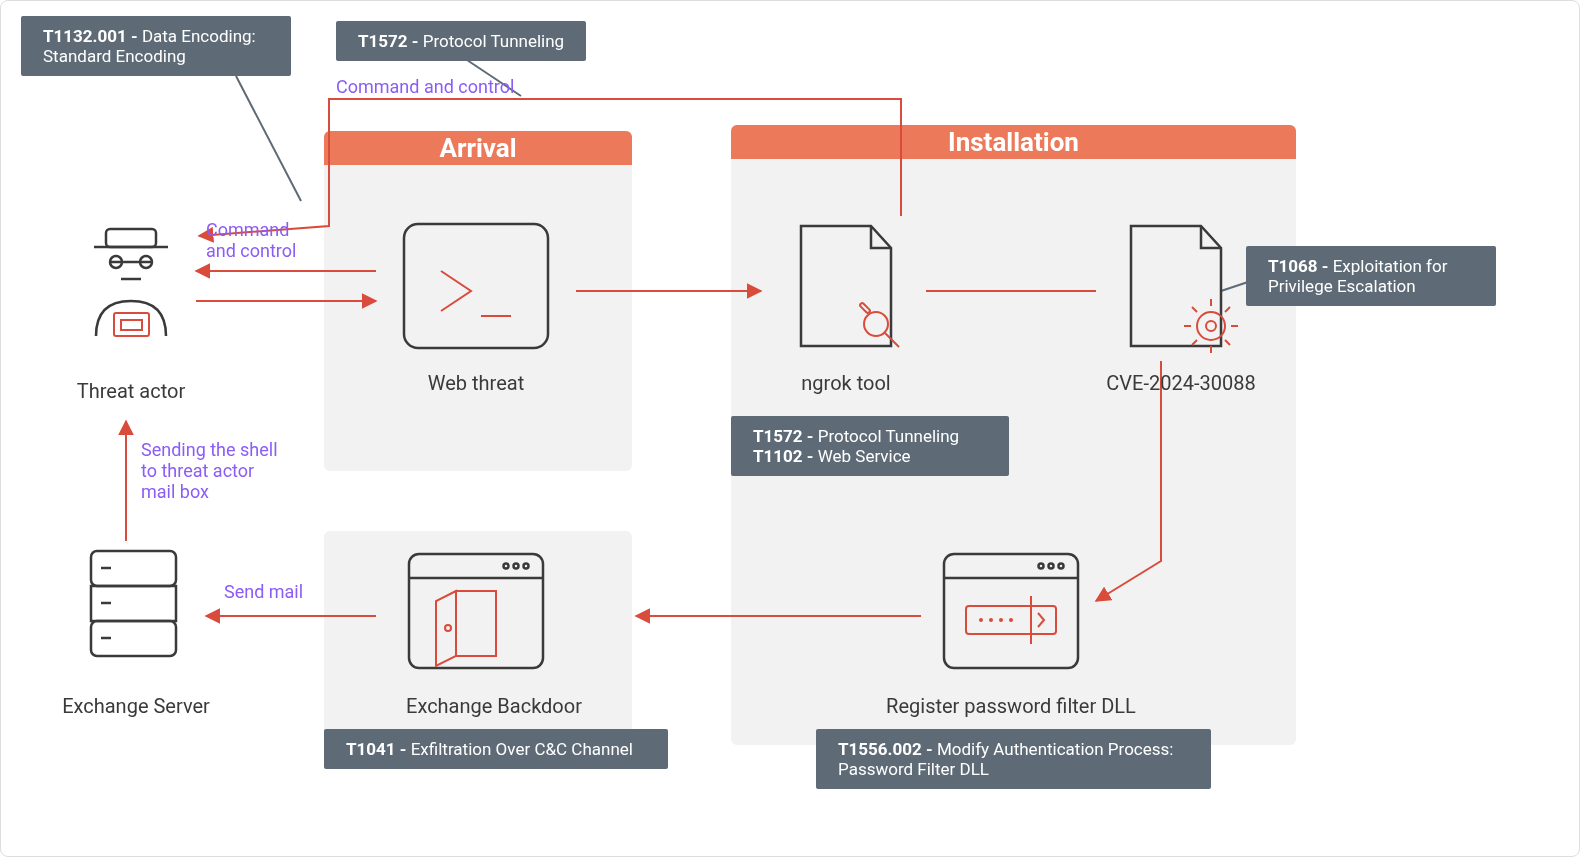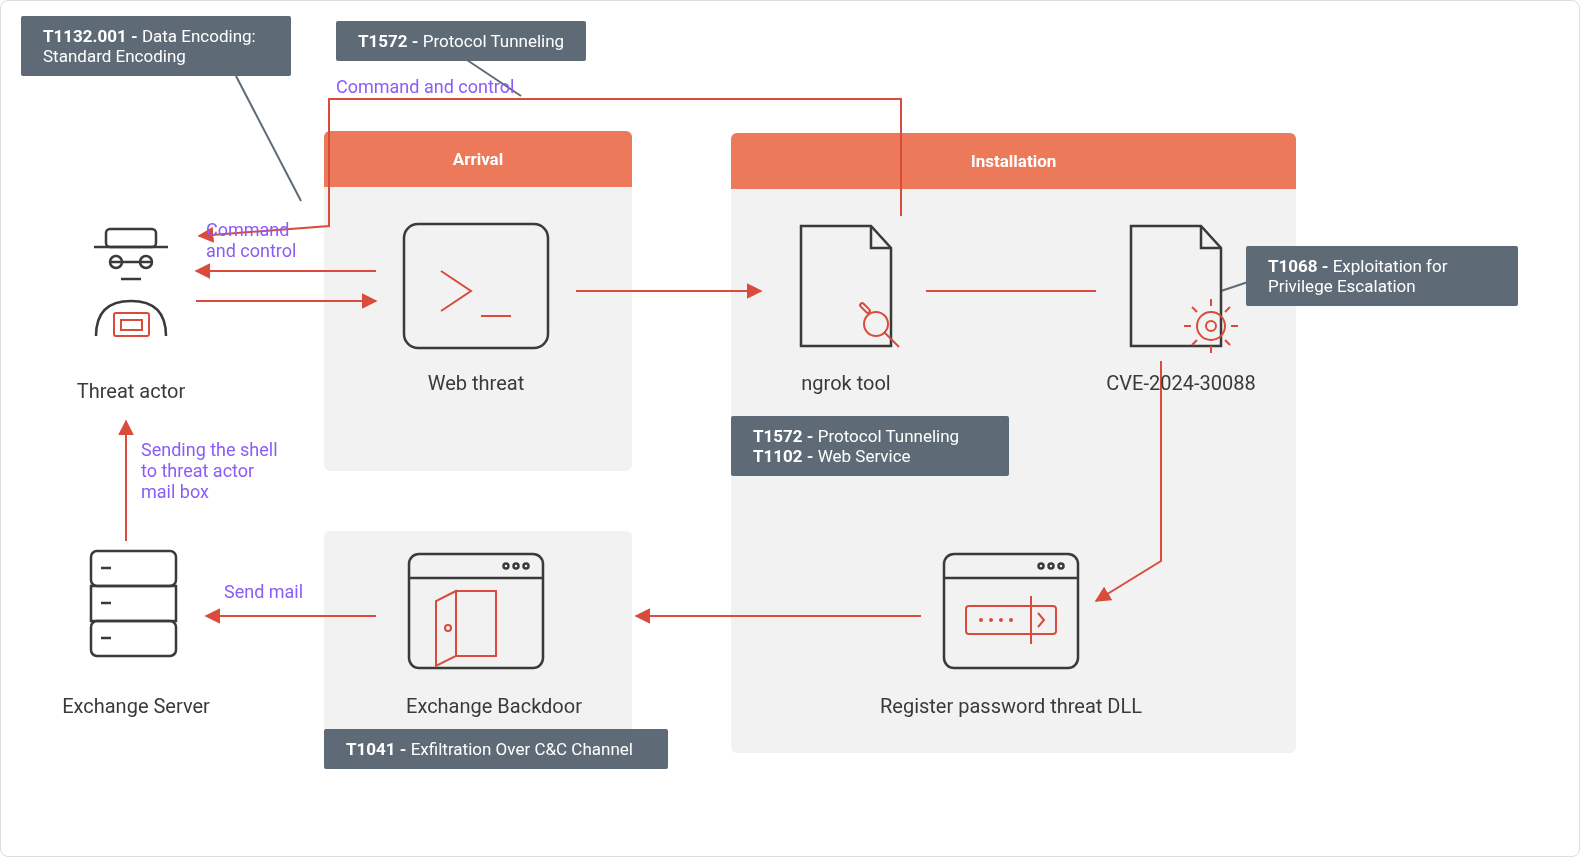--- a/index.html
+++ b/index.html
@@ -1,38 +1,38 @@
 <!DOCTYPE html>
 <html><head>
 <meta charset="utf-8">
 <style>
   *{box-sizing:border-box;margin:0;padding:0}
   body{font-family:-apple-system,BlinkMacSystemFont,'Segoe UI',Roboto,Helvetica,Arial,sans-serif;background:#fff;color:#3a3a3a;width:1580px;height:857px;position:relative;overflow:hidden}
   .container{position:relative;width:100%;height:100%;border:1px solid #ddd;border-radius:8px}
   .panel{position:absolute;background:#f2f2f2;border-radius:6px}
-  .panel-header{background:#ec7a5a;color:#fff;font-size:17px;font-weight:700;text-align:center;padding:18px 0;border-radius:6px 6px 0 0}
+  .panel-header{background:#ec7a5a;color:#fff;font-size:26px;font-weight:700;text-align:center;padding:2px 0;border-radius:6px 6px 0 0}
   .label{font-size:20px;color:#3a3a3a;position:absolute;text-align:center}
   .technique{position:absolute;background:#5e6b76;color:#fff;font-size:17px;padding:10px 22px;border-radius:2px}
   .technique b{font-weight:700}
   .red-text{color:#8b5cf6;font-size:18px;position:absolute}
   .icon-box{position:absolute}
   svg{display:block}
   .stroke-dark{stroke:#3a3a3a;stroke-width:2.5;fill:none}
   .stroke-red{stroke:#d94b3a;stroke-width:2;fill:none}
   .fill-red{fill:#d94b3a}
 </style>
 </head>
 <body>
 <div class="container">
 
 <div class="panel" style="left:323px;top:130px;width:308px;height:340px">
   <div class="panel-header">Arrival</div>
 </div>
 
-<div class="panel" style="left:730px;top:132px;width:565px;height:620px">
+<div class="panel" style="left:730px;top:124px;width:565px;height:620px">
   <div class="panel-header">Installation</div>
 </div>
 
 <div class="panel" style="left:323px;top:530px;width:308px;height:220px"></div>
 
 <svg width="1580" height="857" style="position:absolute;left:0;top:0;pointer-events:none">
   <defs>
     <marker id="arr-red" viewBox="0 0 10 10" refX="9" refY="5" markerWidth="8" markerHeight="8" orient="auto">
           <path d="M0 0 L10 5 L0 10 z" fill="#d94b3a"></path>
         </marker>
@@ -139,40 +139,41 @@
         <circle cx="125" cy="20" r="2.5" class="stroke-dark"></circle>
   <rect x="30" y="60" width="90" height="28" rx="3" class="stroke-red"></rect>
   <circle cx="45" cy="74" r="2" class="fill-red"></circle>
         <circle cx="55" cy="74" r="2" class="fill-red"></circle>
         <circle cx="65" cy="74" r="2" class="fill-red"></circle>
         <circle cx="75" cy="74" r="2" class="fill-red"></circle>
   <line x1="95" y1="50" x2="95" y2="98" class="stroke-red"></line>
   <path d="M102 67 L108 74 L102 81" class="stroke-red"></path>
 </svg>
 </div>
-<div class="label" style="left:860px;top:693px;width:300px">Register password threat DLL</div>
+<div class="label" style="left:860px;top:693px;width:300px">Register password filter DLL</div>
 
 <div class="icon-box" style="left:400px;top:545px">
 <svg width="150" height="130">
   <rect x="8" y="8" width="134" height="114" rx="10" class="stroke-dark"></rect>
   <line x1="8" y1="32" x2="142" y2="32" class="stroke-dark"></line>
   <circle cx="105" cy="20" r="2.5" class="stroke-dark"></circle>
         <circle cx="115" cy="20" r="2.5" class="stroke-dark"></circle>
         <circle cx="125" cy="20" r="2.5" class="stroke-dark"></circle>
   <rect x="55" y="45" width="40" height="65" class="stroke-red"></rect>
   <path d="M55 45 L35 55 L35 120 L55 110 Z" class="stroke-red"></path>
   <circle cx="47" cy="82" r="3" class="stroke-red"></circle>
 </svg>
 </div>
 <div class="label" style="left:363px;top:693px;width:260px">Exchange Backdoor</div>
 
 <div class="technique" style="left:20px;top:15px;width:270px"><b>T1132.001 -</b> <span></span><span>Data Encoding: Standard Encoding</span></div>
 <div class="technique" style="left:335px;top:20px"><b>T1572 -</b> Protocol Tunneling</div>
 <div class="technique" style="left:730px;top:415px;width:278px"><b>T1572 -</b> Protocol Tunneling<br><b>T1102 -</b> Web Service</div>
-<div class="technique" style="left:1245px;top:245px;width:272px"><b>T1068 -</b> Exploitation for Privilege Escalation</div>
+<div class="technique" style="left:1245px;top:245px;width:250px"><b>T1068 -</b> Exploitation for Privilege Escalation</div>
 <div class="technique" style="left:323px;top:728px;width:344px"><b>T1041 -</b> Exfiltration Over C&amp;C Channel</div>
+<div class="technique" style="left:815px;top:728px;width:395px"><b>T1556.002 -</b> Modify Authentication Process: Password Filter DLL</div>
 
 <div class="red-text" style="left:335px;top:75px">Command and control</div>
 <div class="red-text" style="left:205px;top:218px;width:115px">Command and control</div>
 <div class="red-text" style="left:223px;top:580px">Send mail</div>
 <div class="red-text" style="left:140px;top:438px;width:150px">Sending the shell to threat actor mail box</div>
 
 </div>
 
 </body></html>

